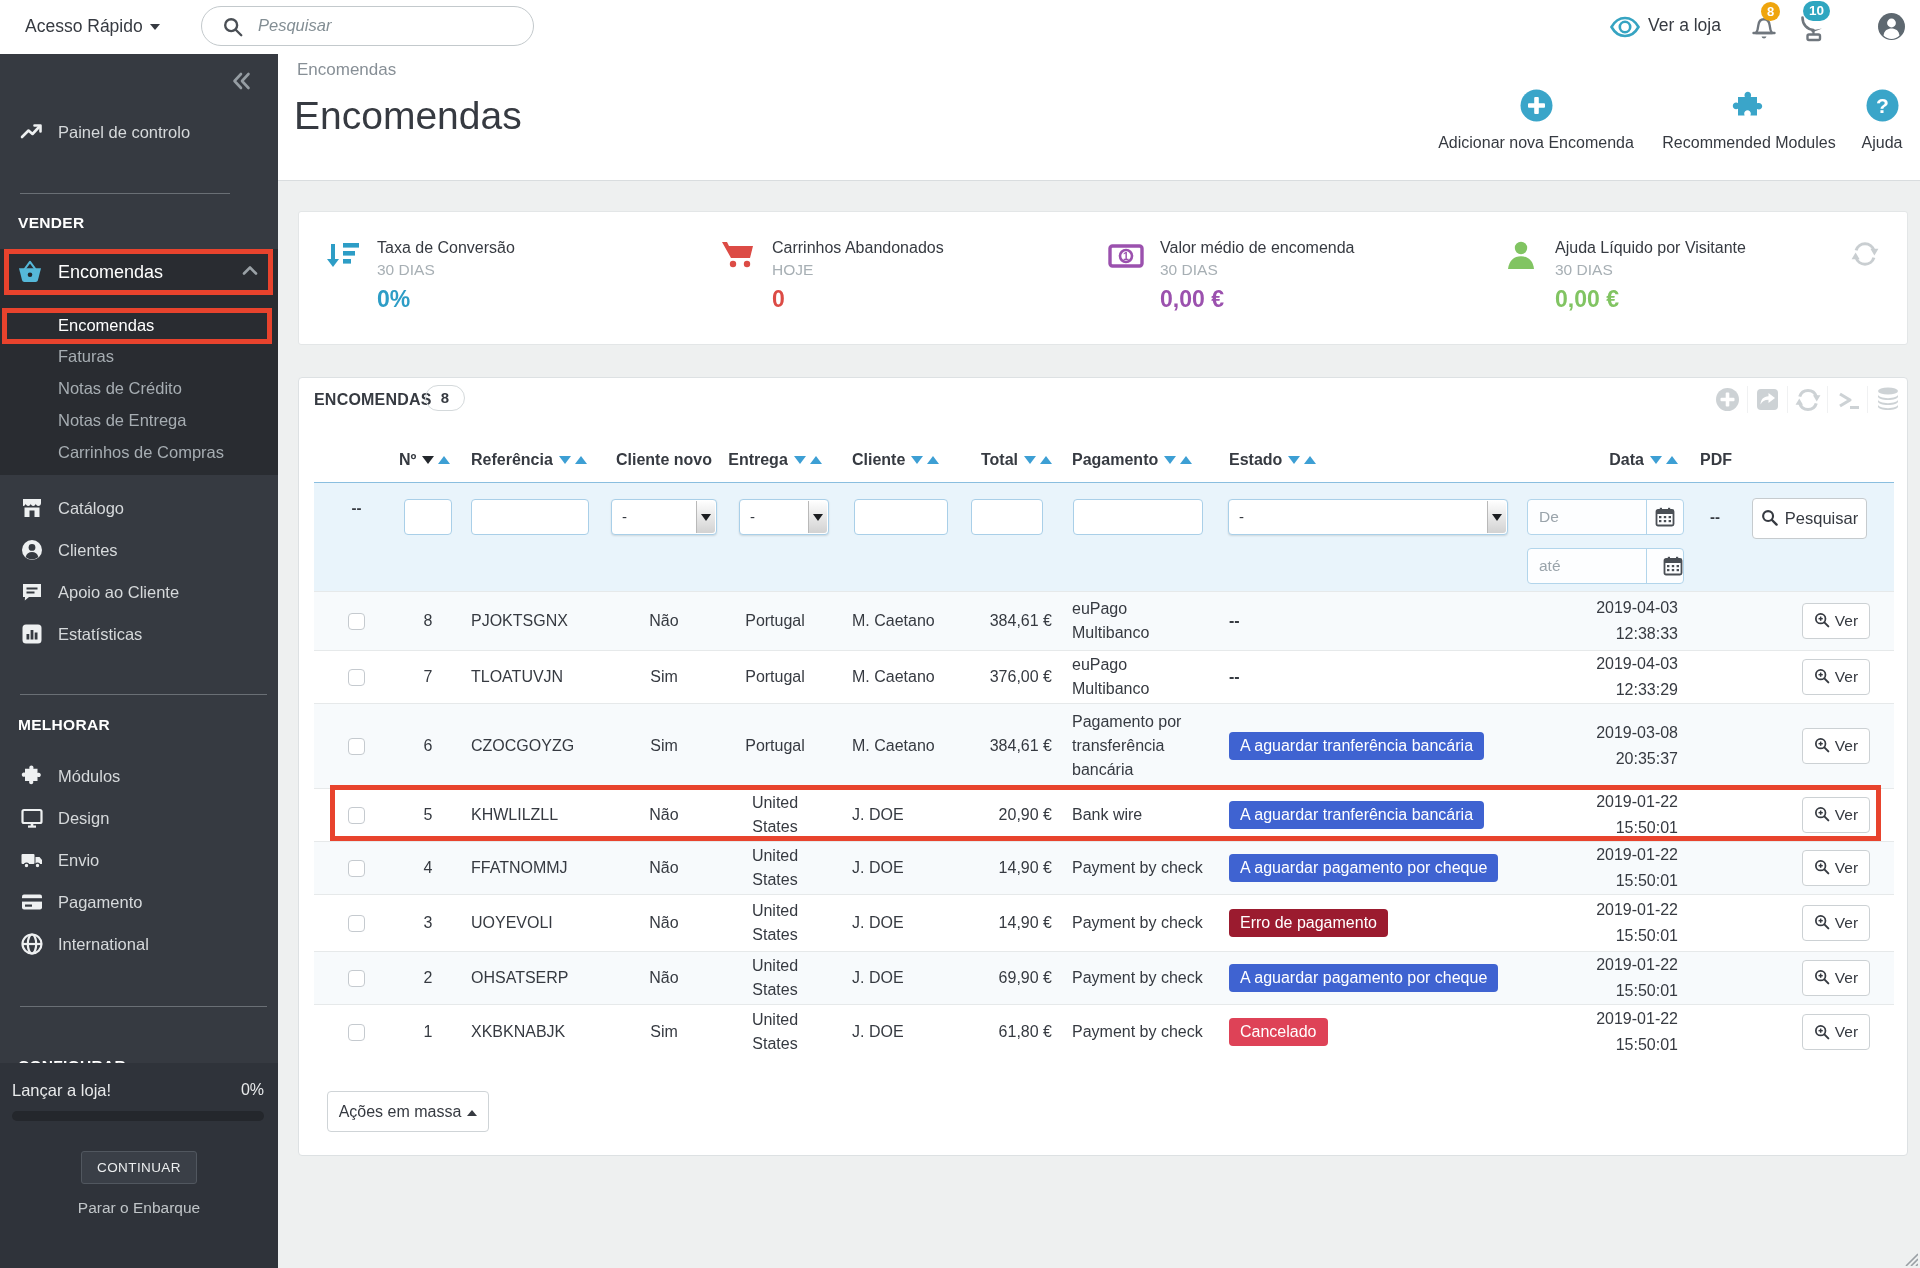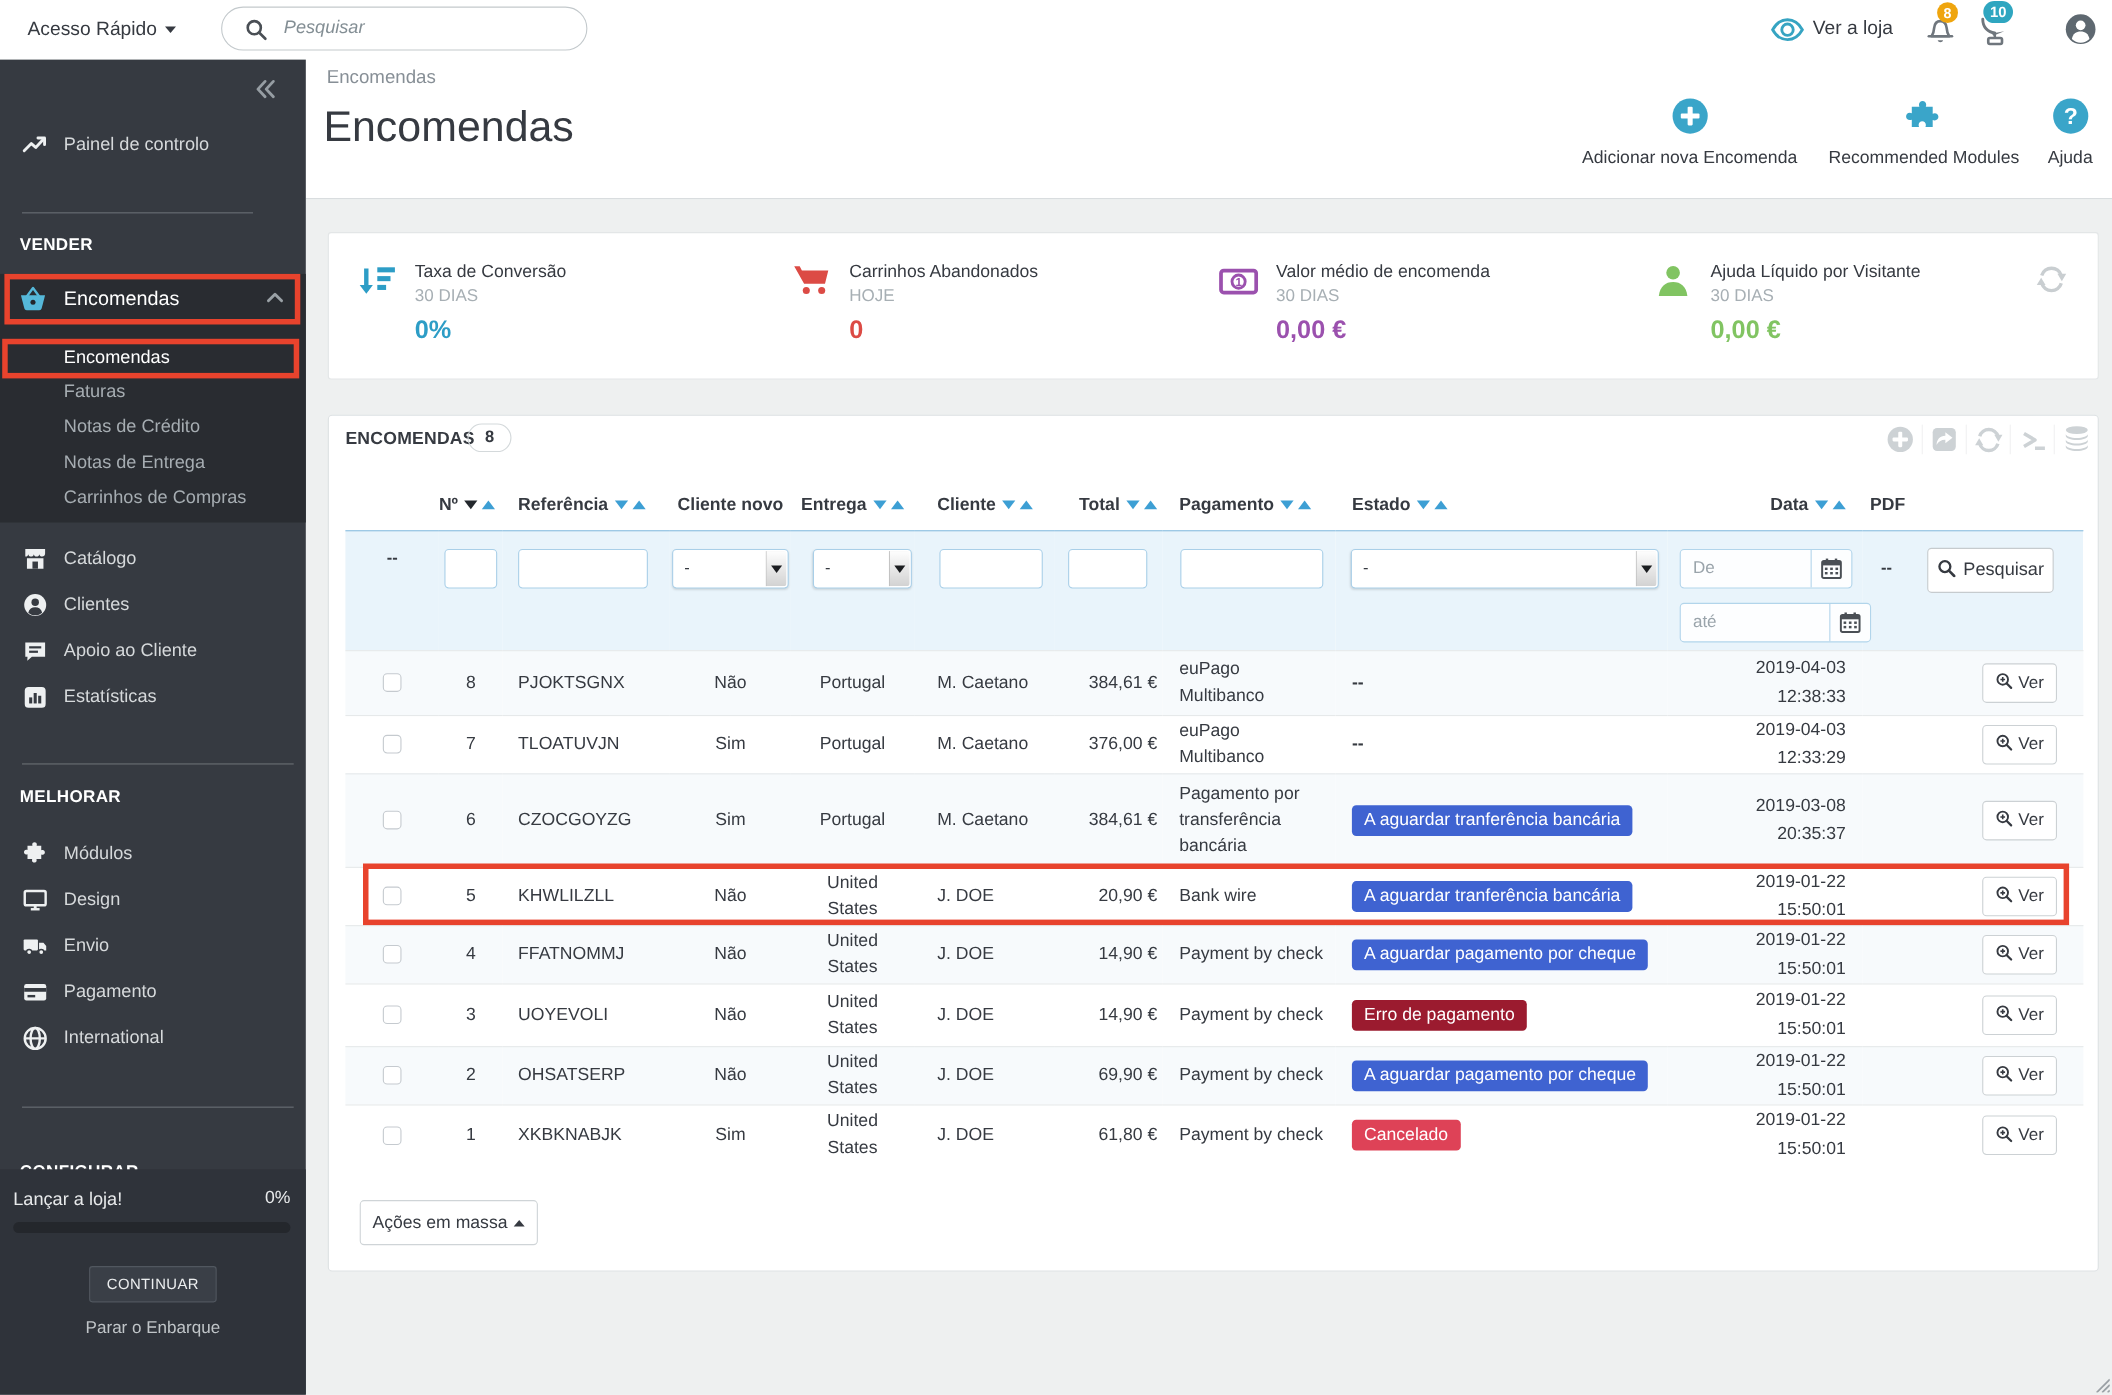--- a/index.html
+++ b/index.html
@@ -428,21 +428,21 @@
                     <g fill="#4a4f55">
                       <rect x="4" y="9" width="2.4" height="2.2"></rect>
                       <rect x="8.8" y="9" width="2.4" height="2.2"></rect>
                       <rect x="13.6" y="9" width="2.4" height="2.2"></rect>
                       <rect x="4" y="13" width="2.4" height="2.2"></rect>
                       <rect x="8.8" y="13" width="2.4" height="2.2"></rect>
                       <rect x="13.6" y="13" width="2.4" height="2.2"></rect>
                     </g>
                   </svg></span>
               </div>
-        <div class="fdate" style="width:174px;margin-top:13px;">
+        <div class="fdate" style="width:157px;margin-top:13px;text-align:right;">
                 <span class="ph">até</span>
                 <span class="cal"><svg width="20" height="20" viewBox="0 0 20 20" style="margin:7px 0 0 8px">
                     <rect x="1.5" y="3" width="17" height="15.5" rx="1.5" fill="none" stroke="#4a4f55" stroke-width="1.8"></rect>
                     <rect x="1.5" y="3" width="17" height="4" fill="#4a4f55"></rect>
                     <rect x="4.8" y="0.8" width="2.2" height="3.6" fill="#4a4f55"></rect>
                     <rect x="13" y="0.8" width="2.2" height="3.6" fill="#4a4f55"></rect>
                     <g fill="#4a4f55">
                       <rect x="4" y="9" width="2.4" height="2.2"></rect>
                       <rect x="8.8" y="9" width="2.4" height="2.2"></rect>
                       <rect x="13.6" y="9" width="2.4" height="2.2"></rect>

